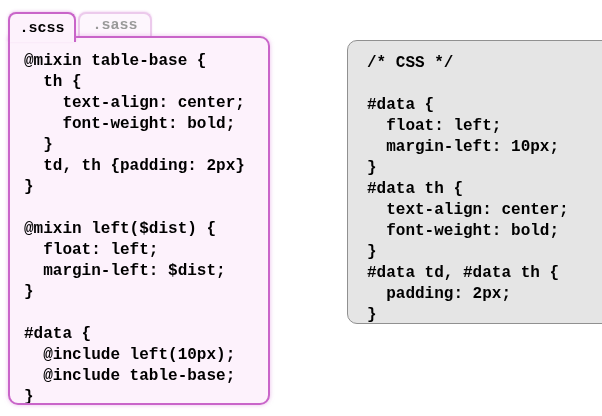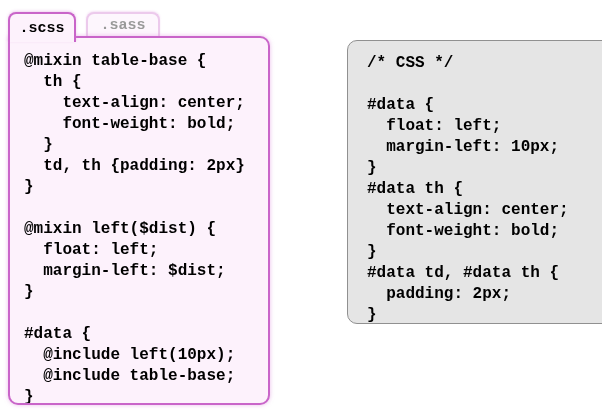--- a/index.html
+++ b/index.html
@@ -32,21 +32,21 @@
   .tab-scss {
     left: 8px; top: 12px; width: 68px; height: 30px;
     background: var(--panel-pink-bg);
     border: 2px solid var(--accent-border);
     border-bottom: none;
     color: var(--code-text);
     z-index: 3;
     box-shadow: 0 -1px 3px rgba(219,146,219,0.45);
   }
   .tab-sass {
-    left: 86px; top: 12px; width: 74px; height: 24px;
+    left: 78px; top: 12px; width: 74px; height: 24px;
     background: var(--inactive-tab-bg);
     border: 2px solid var(--inactive-tab-border);
     border-bottom: none;
     color: var(--inactive-tab-text);
     z-index: 1;
     box-shadow: 0 -1px 2px rgba(225,170,225,0.35);
   }
 
   .panel-scss {
     position: absolute;

